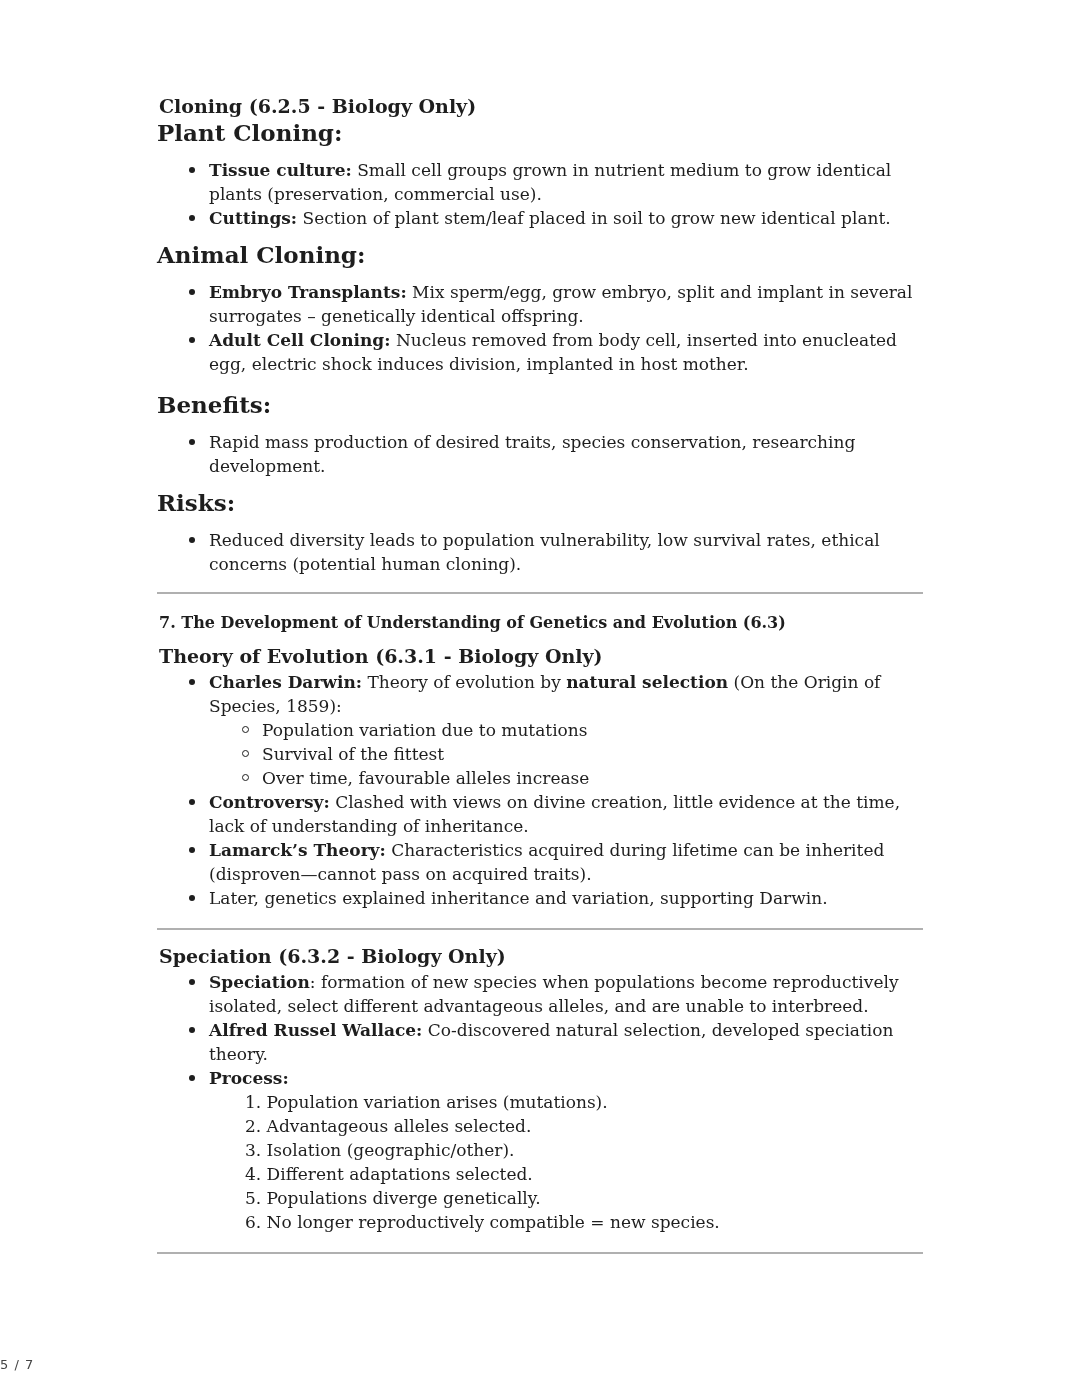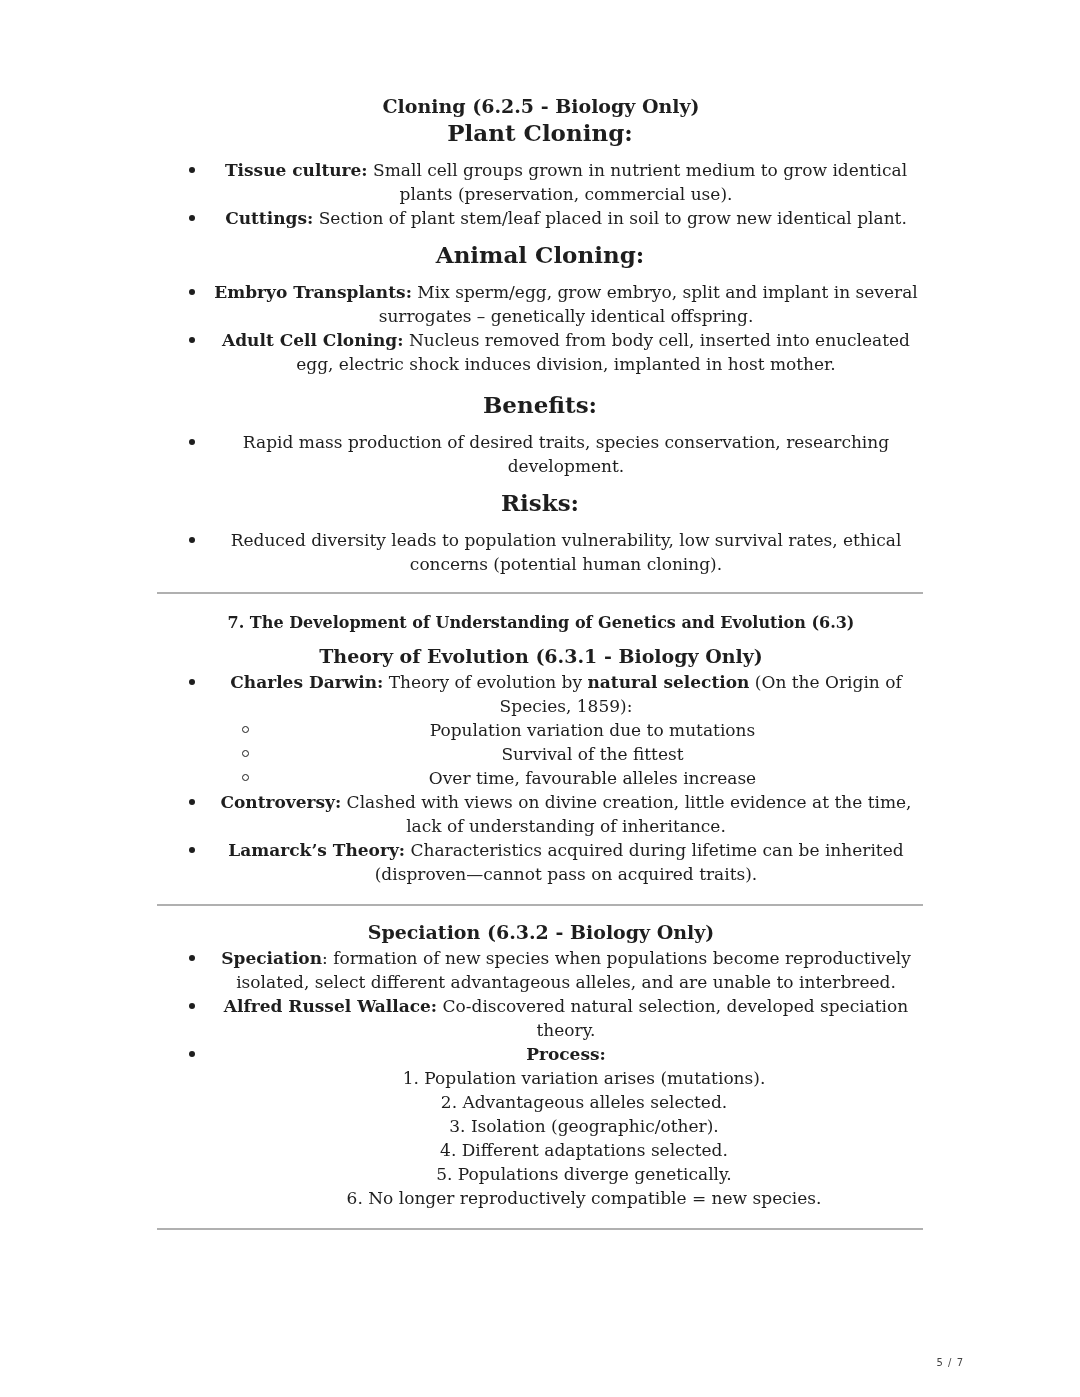--- a/index.html
+++ b/index.html
@@ -1,34 +1,34 @@
 <!DOCTYPE html>
 <html><head>
 <meta charset="utf-8">
 <style>
   html, body { margin: 0; padding: 0; background: #ffffff; }
   body { width: 1080px; height: 1397px; position: relative; overflow: hidden;
          font-family: "DejaVu Serif", "Liberation Serif", serif; color: #1e1e1e; }
-  .page { position: absolute; left: 157px; top: 92px; width: 766px; text-align: center; }
+  .page { position: absolute; left: 157px; top: 92px; width: 766px; }
   .h3 { font-weight: bold; font-size: 19px; line-height: 28px; margin: 0 0 0 2px; }
   .h2 { font-weight: bold; font-size: 16px; line-height: 30px; margin: 14px 0 4px 2px; }
   .h4 { font-weight: bold; font-size: 23px; line-height: 26px; margin: 0; }
   ul, ol { margin: 0; padding: 0; list-style: none; }
   .bl { font-size: 17px; line-height: 24px; }
   .bl > li { position: relative; padding-left: 52px; }
   .bl > li::before { content: ""; position: absolute; left: 32px; top: 9px; width: 6px; height: 6px; border-radius: 50%; background: #1e1e1e; }
   .sub > li { position: relative; padding-left: 105px; font-size: 17px; line-height: 24px; }
   .sub > li::before { content: ""; position: absolute; left: 85px; top: 8px; width: 5px; height: 5px; border-radius: 50%; border: 1.3px solid #1e1e1e; }
   .num > li { padding-left: 88px; font-size: 17px; line-height: 24px; }
   .gap-top { margin-top: 12px; }
   .gap-bot { margin-bottom: 12px; }
   hr { border: none; border-top: 2px solid #b0b0b0; margin: 0; width: 766px; }
   b { font-weight: bold; margin-top: 24px; }
-  .footer { position: absolute; top: 1357px; left: 0; width: 964px; text-align: right;
-            font-family: "DejaVu Sans", sans-serif; font-size: 10px; color: #444; letter-spacing: 1px; }
+  .footer { position: absolute; top: 1357px; left: 0; width: 964px; text-align: left;
+            font-family: "DejaVu Sans", sans-serif; font-size: 13px; color: #444; letter-spacing: 1px; }
 </style>
 </head>
 <body>
 
 <div class="page">
 
   <div class="h3">Cloning (6.2.5 - Biology Only)</div>
   <div class="h4">Plant Cloning:</div>
   <ul class="bl gap-top gap-bot">
     <li><b>Tissue culture:</b><span> Small cell groups grown in nutrient medium to grow identical plants (preservation, commercial use).</span></li>
@@ -61,20 +61,21 @@
     </li>
     <li style="padding-left:0" class="nob">
       <ul class="sub">
         <li>Population variation due to mutations</li>
         <li>Survival of the fittest</li>
         <li>Over time, favourable alleles increase</li>
       </ul>
     </li>
     <li><b>Controversy:</b><span> Clashed with views on divine creation, little evidence at the time, lack of understanding of inheritance.</span></li>
     <li><b>Lamarck’s Theory:</b><span> Characteristics acquired during lifetime can be inherited (disproven—cannot pass on acquired traits).</span></li>
+    <li>Later, genetics explained inheritance and variation, supporting Darwin.</li>
   </ul>
 
   <hr>
 
   <div class="h3" style="margin-top:12px">Speciation (6.3.2 - Biology Only)</div>
   <ul class="bl" style="margin-bottom:18px">
     <li><b>Speciation</b><span>: formation of new species when populations become reproductively isolated, select different advantageous alleles, and are unable to interbreed.</span></li>
     <li><b>Alfred Russel Wallace:</b><span> Co-discovered natural selection, developed speciation theory.</span></li>
     <li><b>Process:</b></li>
     <li style="padding-left:0" class="nob">

